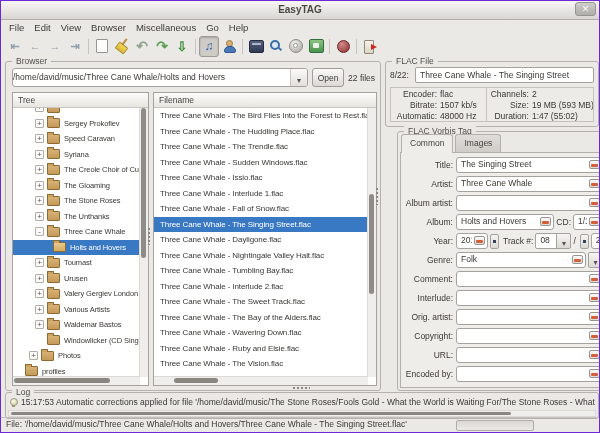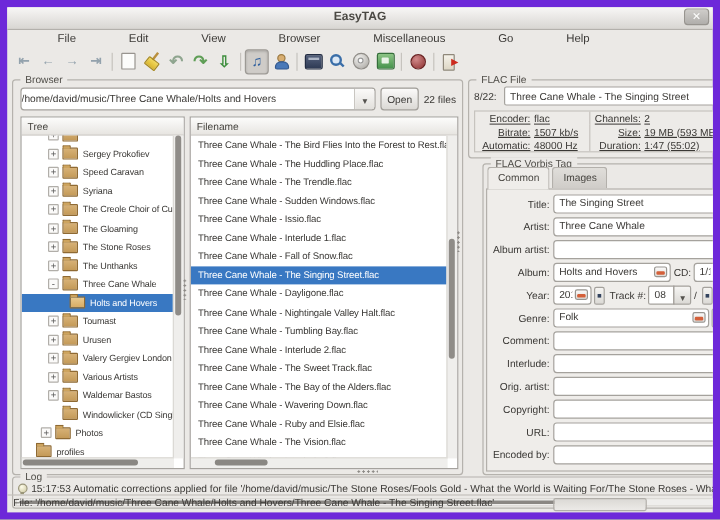--- a/index.html
+++ b/index.html
@@ -1,28 +1,28 @@
 <!DOCTYPE html>
 <html><head>
 <meta charset="utf-8">
 <style>
   html,body{margin:0;padding:0;background:#888;}
-  #win{position:relative;width:600px;height:433px;background:#ebe9e6;border:6px solid #6d28d9;
+  #win{position:relative;width:600px;height:433px;background:#ebe9e6;border:1px solid #6d28d9;
        box-sizing:border-box;overflow:hidden;font-family:"Liberation Sans",sans-serif;color:#3a3835;}
   
   .titlebar{position:absolute;left:0;top:0;right:0;height:18px;
             background:linear-gradient(#f8f7f6,#d8d6d2);border-bottom:1px solid #b3b0ab;
             text-align:center;font-size:10px;font-weight:bold;color:#4a4843;line-height:18px;}
   .close-btn{position:absolute;right:3px;top:1px;width:21px;height:14px;
              background:linear-gradient(#cfcdca,#b0aeab);border:1px solid #97948f;border-radius:3px;
              color:#fdfdfc;font-size:9px;line-height:13px;text-align:center;padding:0;cursor:default;}
   
   .menubar{position:absolute;left:0;top:19px;right:0;height:14px;display:flex;gap:10px;
            padding-left:8px;font-size:9.5px;color:#3c3a37;align-items:center;}
-  .menu-item{white-space:nowrap;margin-left:34px;}
+  .menu-item{white-space:nowrap;}
   
   .toolbar{position:absolute;left:0;top:34px;right:0;height:22px;display:flex;align-items:center;padding-left:4px;}
   .tool-btn{width:20px;height:21px;border:1px solid transparent;background:transparent;border-radius:3px;
             display:flex;align-items:center;justify-content:center;padding:0;flex:none;}
   .tool-btn.pressed{background:#cfccc8;border-color:#9d9a95;box-shadow:inset 0 1px 2px rgba(0,0,0,.2);}
   .tool-sep{width:1px;height:15px;background:#c6c3be;margin:0 3px;flex:none;}
   .tool-glyph{font-size:12px;line-height:1;}
   .g-nav{color:#93a2ad;font-weight:bold;font-size:11px;}
   .g-undo{color:#8fa58f;font-size:14px;font-weight:bold;}
   .g-redo{color:#5f9e56;font-size:14px;font-weight:bold;}
@@ -87,21 +87,21 @@
   .file-row.selected{background:#3978c2;color:#fff;}
   
   .vgrip{position:absolute;width:4px;height:18px;background:radial-gradient(circle,#8b8884 0.8px,transparent 1px);background-size:4px 4px;}
   .hgrip{position:absolute;width:18px;height:4px;background:radial-gradient(circle,#8b8884 0.8px,transparent 1px);background-size:4px 4px;}
   
   #file-frame{left:384px;top:60px;width:212px;height:64px;}
   .fn-index{position:absolute;left:4px;top:8px;font-size:8.5px;}
   .fn-input{position:absolute;left:29px;right:4px;top:5px;height:16px;background:#fff;border:1px solid #a5a29d;
             border-radius:2px;font-size:8.5px;line-height:14px;padding:0 4px;white-space:nowrap;overflow:hidden;box-sizing:border-box;}
   .info-box{position:absolute;left:4px;right:4px;top:25px;bottom:4px;border:1px solid #c6c3be;
-            display:grid;grid-template-columns:47% 53%;grid-auto-rows:1fr;font-size:8.5px;background:#edebe8;text-decoration:underline;}
+            display:grid;grid-template-columns:47% 53%;grid-auto-rows:1fr;font-size:8.5px;background:#edebe8;}
   .info-cell{display:flex;align-items:center;overflow:hidden;white-space:nowrap;}
   .info-cell.right{border-left:1px solid #c6c3be;}
   .info-label{flex:none;width:46px;text-align:right;padding-right:3px;}
   .info-cell.right .info-label{width:42px;}
   
   #tag-frame{left:396px;top:130px;width:212px;height:258px;}
   .tabs{position:absolute;left:3px;top:2px;height:19px;display:flex;z-index:2;}
   .tab{padding:0 8px;font-size:8.5px;line-height:17px;height:18px;border:1px solid #b3b0ab;border-bottom:none;
        border-radius:3px 3px 0 0;background:linear-gradient(#e0deda,#cfccc8);color:#474540;margin-right:2px;box-sizing:border-box;}
   .tab.active{background:#efedea;height:19px;}

